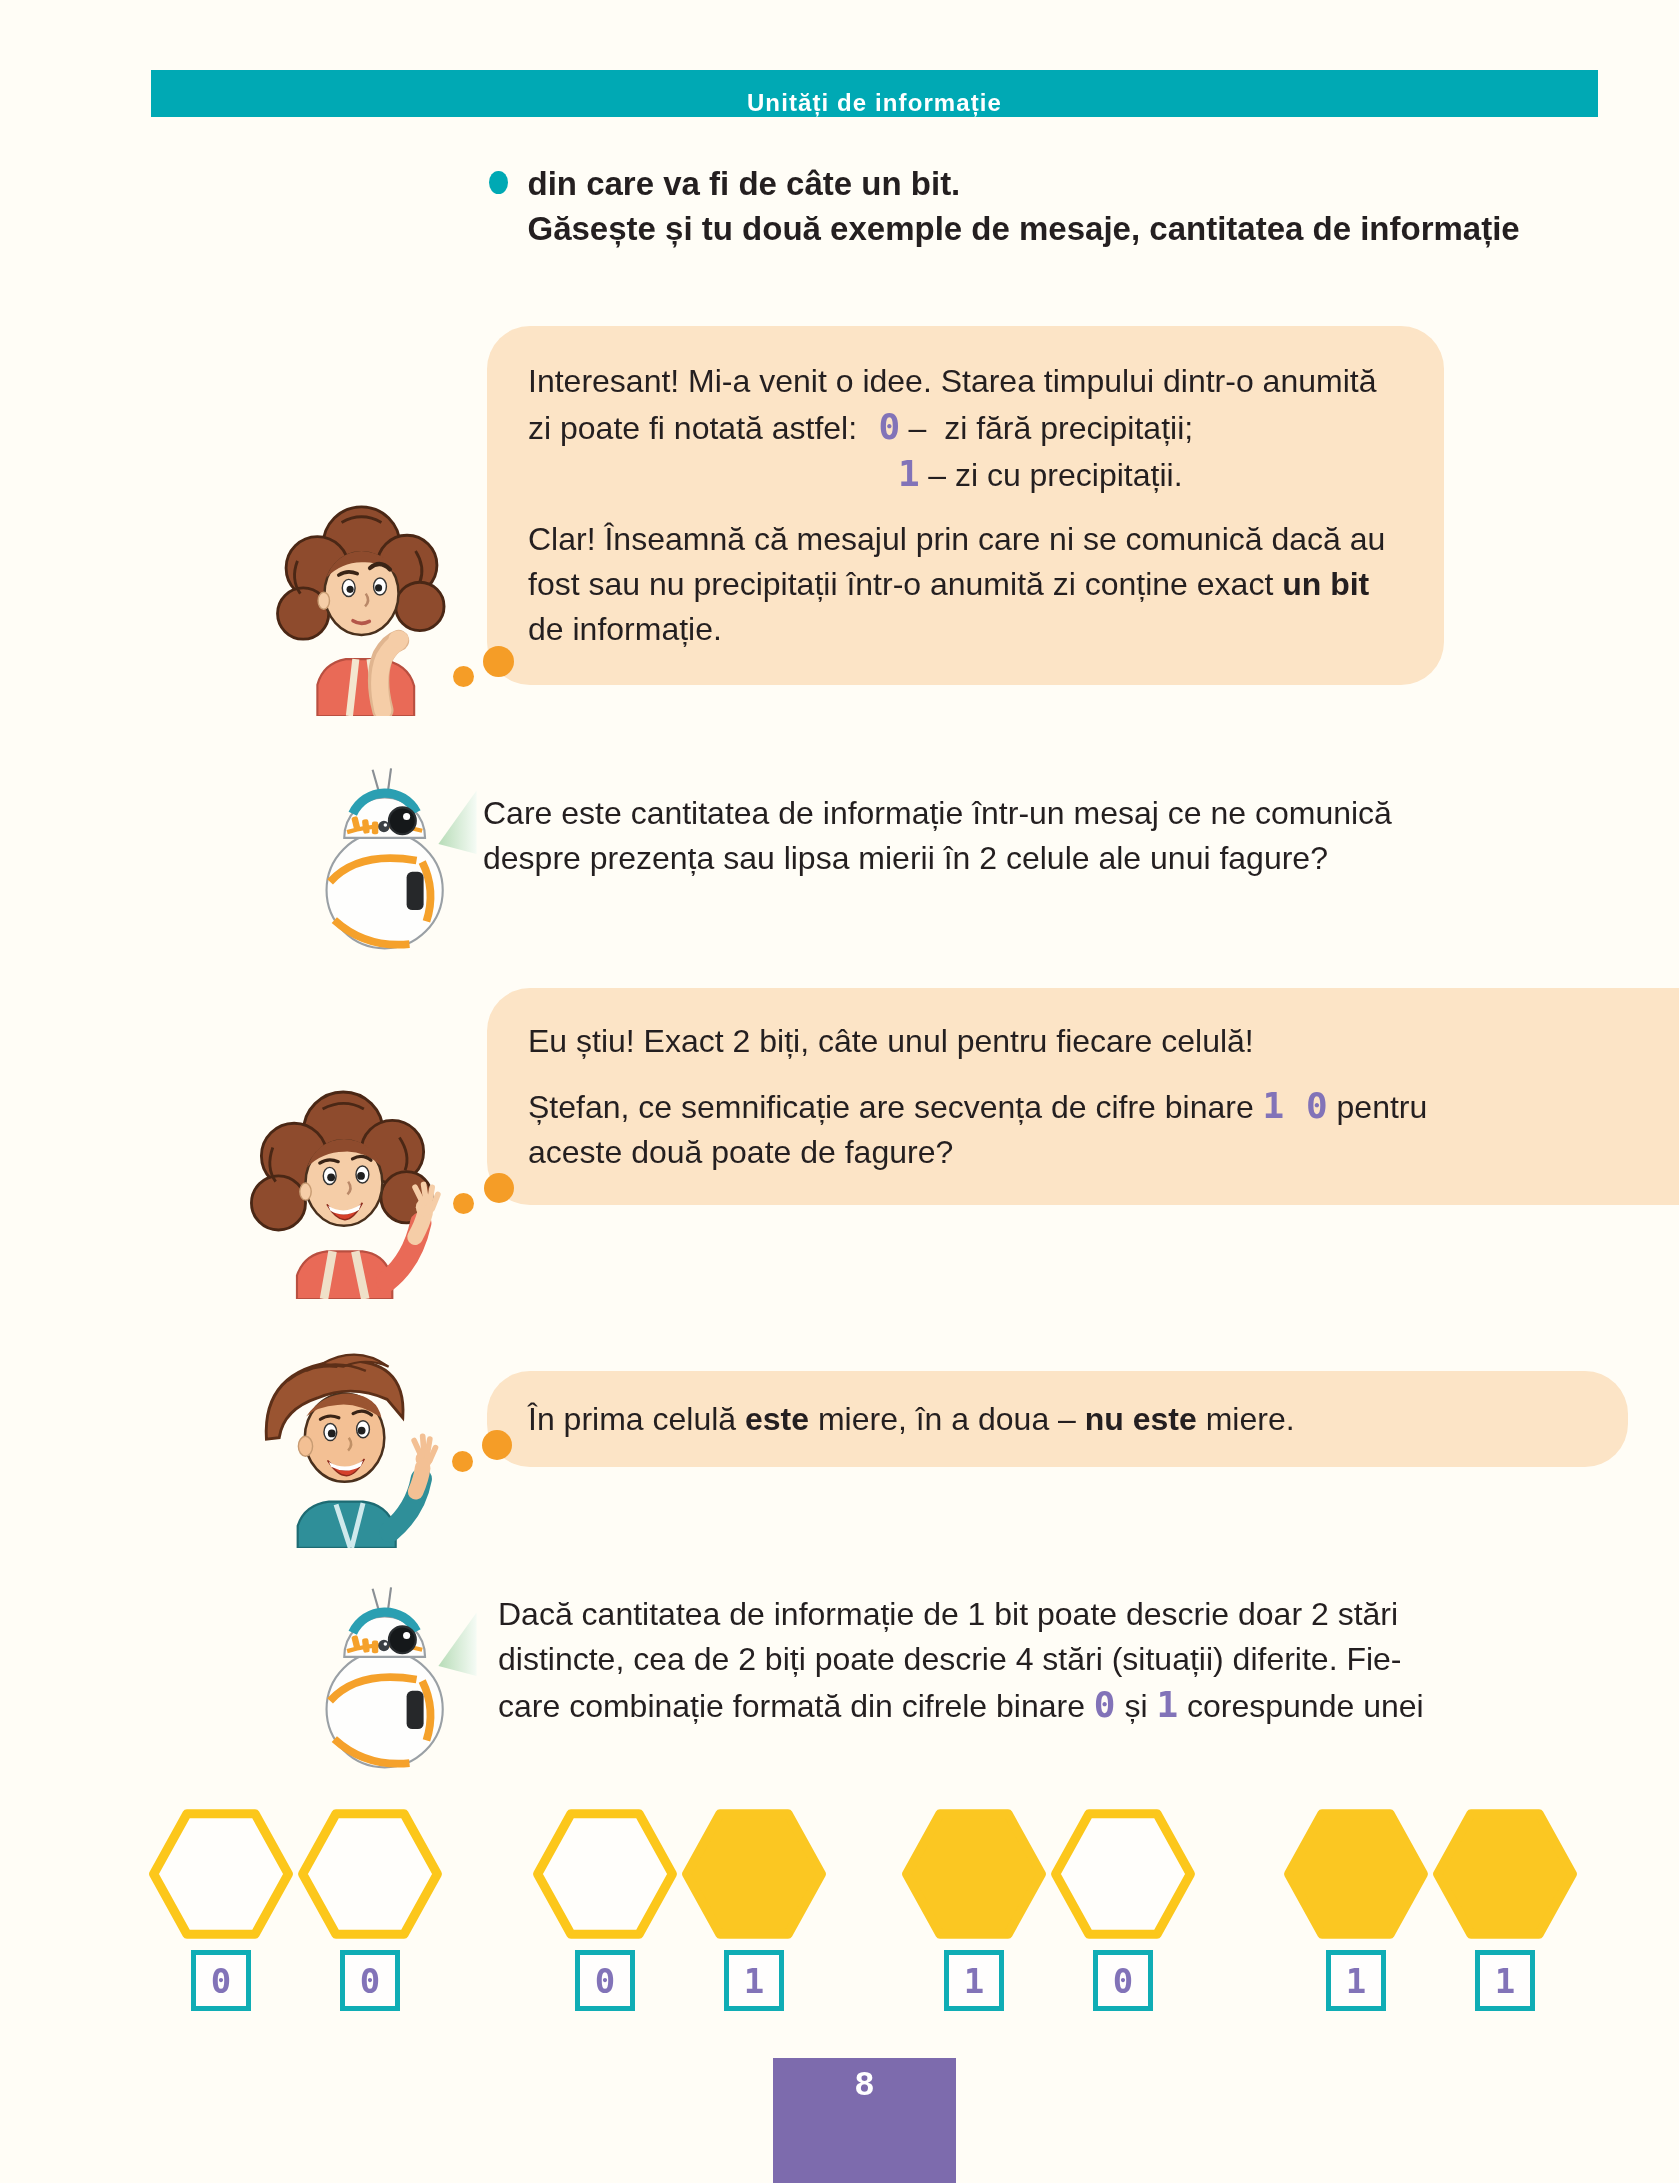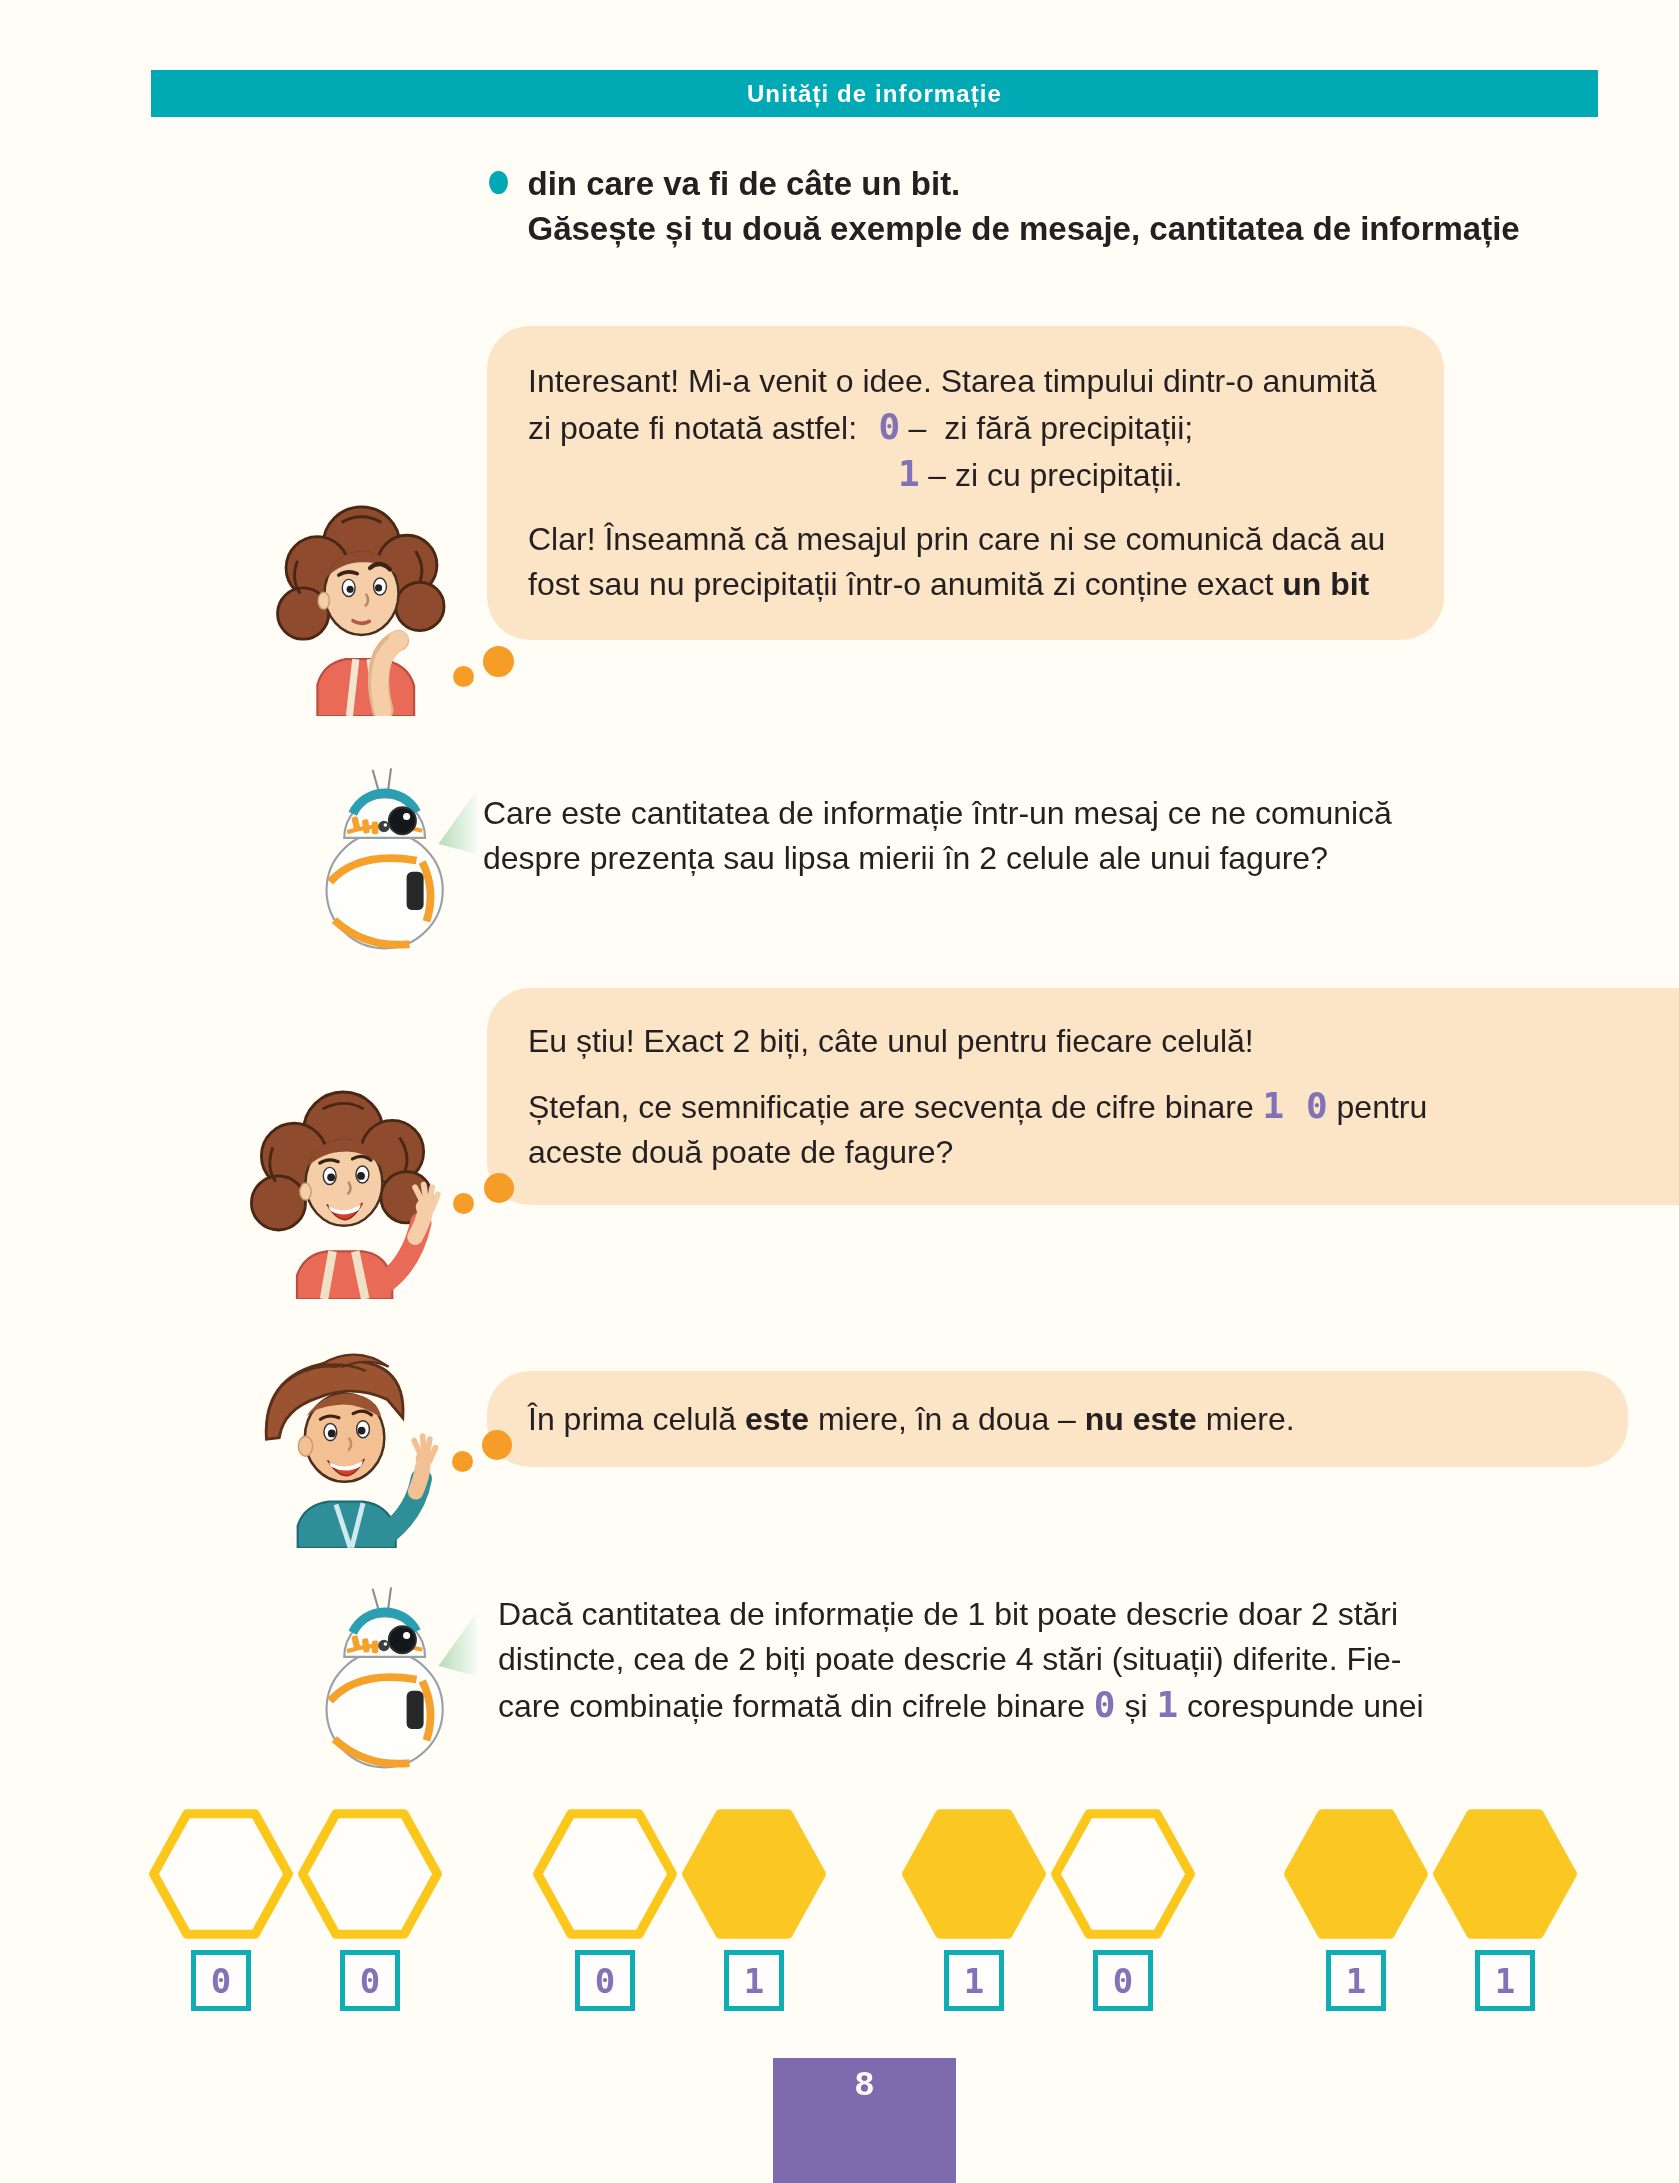--- a/index.html
+++ b/index.html
@@ -1,20 +1,20 @@
 <!DOCTYPE html>
 <html style="font-size:11.4px"><head>
 <meta charset="utf-8">
 <style>
   html,body{margin:0;padding:0;}
   .page{position:relative;width:1679px;height:2183px;background:#fffdf6;overflow:hidden;
         font-family:"Liberation Sans",sans-serif;color:#241f20;}
   
   .topbar{position:absolute;left:151px;top:70px;width:1447px;height:47px;background:#00a9b4;
-          display:flex;align-items:center;justify-content:center;}
+          display:flex;align-items:flex-end;justify-content:center;}
   .topbar-title{color:#ffffff;font-weight:bold;font-size:24px;letter-spacing:1.1px;}
   
   .intro{position:absolute;left:489px;top:161px;width:1137px;display:flex;}
   .bullet{width:18.5px;height:23px;border-radius:50%;background:#00a9b4;margin-top:10px;flex:none;}
   .intro-text{margin-left:20px;font-weight:bold;font-size:33px;}
   
   .tline{line-height:45px;white-space:pre-wrap;}
   .num{font-family:"DejaVu Sans Mono",monospace;font-weight:bold;color:#8273b8;font-size:36px;}
   .def0{margin-left:21.3px;margin-right:8.5px;}
   .def1{margin-right:8.5px;}
@@ -101,20 +101,21 @@
 
   <div class="bubble b1">
     <div class="para">
         <div class="tline"><span>Interesant! Mi-a venit o idee. Starea timpului dintr-o anumită</span></div>
         <div class="tline"><span>zi poate fi notată astfel:</span><span class="num def0">0</span><span>–  zi fără precipitații;</span></div>
         <div class="tline indent-def"><span class="num def1">1</span><span>– zi cu precipitații.</span></div>
       </div>
     <div class="para gap">
         <div class="tline"><span>Clar! Înseamnă că mesajul prin care ni se comunică dacă au</span></div>
         <div class="tline"><span>fost sau nu precipitații într-o anumită zi conține exact </span><span class="b">un bit</span></div>
+        <div class="tline"><span>de informație.</span></div>
       </div>
   </div>
   <span class="dot" style="left:483px;top:646px;width:31px;height:31px;"></span>
   <span class="dot" style="left:453px;top:666px;width:21.3px;height:21.3px;"></span>
 
   <div class="char" style="left:323px;top:768px;width:124px;height:185px;">
     <svg viewBox="0 0 175 260">
       <line x1="78" y1="30" x2="70" y2="2" stroke="#8a8f94" stroke-width="3"></line>
       <line x1="92" y1="30" x2="96" y2="0" stroke="#8a8f94" stroke-width="3"></line>
       <circle cx="87" cy="172" r="82" fill="#fefefd" stroke="#9aa0a5" stroke-width="3"></circle>

